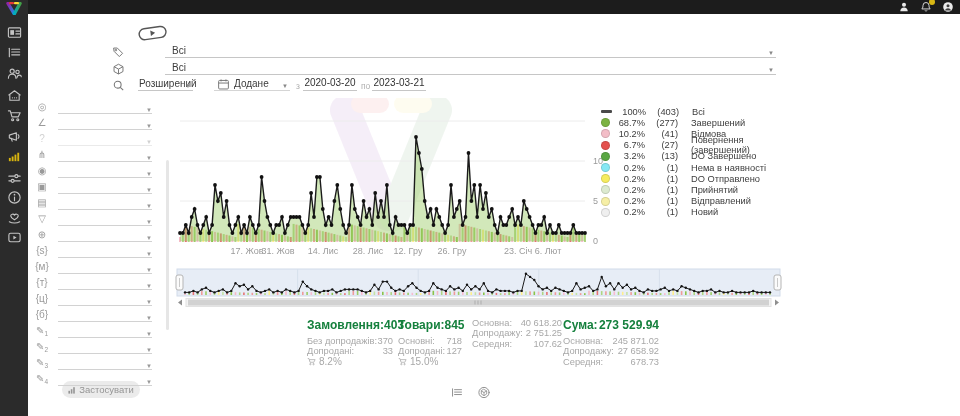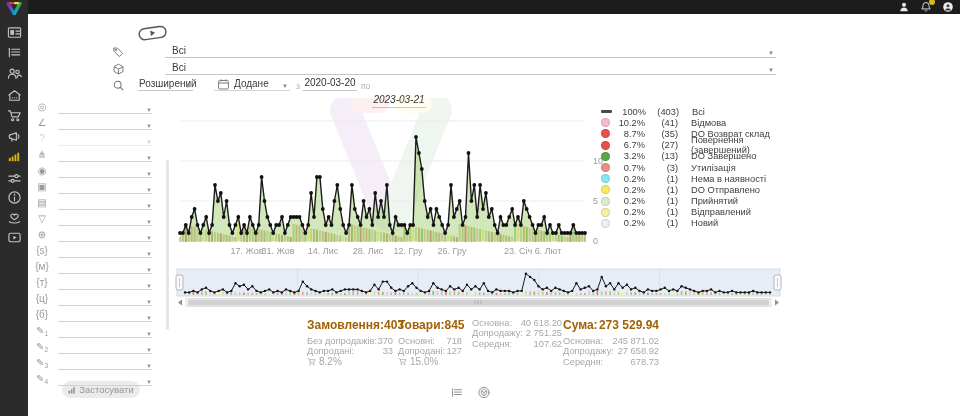--- a/index.html
+++ b/index.html
@@ -41,21 +41,21 @@
   #navSvg{position:absolute;left:175px;top:268px;}
   
   .legend{position:absolute;left:601px;top:106px;width:182px;}
   .lrow{display:flex;align-items:center;height:11.2px;font-size:9.3px;color:#3d3d3d;cursor:pointer;}
   .lrow .sw{width:9px;height:9px;border-radius:50%;margin-right:5px;flex:0 0 auto;border:1px solid rgba(0,0,0,.13);box-sizing:border-box;}
   .lrow .swline{width:11px;height:2.5px;border-radius:1px;margin-right:4px;flex:0 0 auto;}
   .lrow .pct{width:30px;text-align:right;margin-right:5px;flex:0 0 auto;}
   .lrow .cnt{width:28px;text-align:right;margin-right:13px;flex:0 0 auto;}
   
   .stat-col{position:absolute;top:318px;}
-  .stat-title{display:flex;justify-content:space-between;font-size:12px;font-weight:bold;color:#a16207;margin-bottom:4px;}
+  .stat-title{display:flex;justify-content:space-between;font-size:12px;font-weight:bold;color:#15803d;margin-bottom:4px;}
   .stat-row{display:flex;justify-content:space-between;font-size:9.3px;color:#a8a8a8;line-height:10.3px;}
   .stat-pct{display:flex;align-items:center;gap:3px;font-size:10px;color:#a8a8a8;line-height:10.3px;}
   .stat-pct svg{width:9px;height:9px;}
   
   .fbtn{position:absolute;top:385px;width:16px;height:14px;color:#8f8f8f;cursor:pointer;}
   .fbtn svg{width:14px;height:13px;}
 </style>
 </head>
 <body>
 
@@ -240,21 +240,21 @@
     </span>
     <div class="uline" style="left:214px;top:77px;width:76px;height:13px;border-bottom-color:#d5d5d5;">
       <span style="position:absolute;left:20px;bottom:1px;margin-top:8px;">Додане</span>
       <span class="caret">▼</span>
     </div>
     <span class="lbl-sm" style="left:296px;top:81px;">з</span>
     <div class="dateval" style="left:303px;top:77px;width:54px;height:13px;">
       <span>2020-03-20</span>
     </div>
     <span class="lbl-sm" style="left:361px;top:81px;">по</span>
-    <div class="dateval" style="left:372px;top:94px;width:54px;height:13px;font-style:italic;">
+    <div class="dateval" style="left:372px;top:77px;width:54px;height:13px;">
       <span>2023-03-21</span>
     </div>
   </div>
 
   <div id="fpanel">
     <div class="panel-scroll"></div>
     <button class="apply">
       <svg viewBox="0 0 10 10">
           <g fill="#959595">
         <rect x="0.5" y="6" width="2" height="3.5"></rect>
@@ -986,48 +986,42 @@
     </svg>
 
   <div class="legend" id="legend">
       <div class="lrow">
         <span class="swline" style="background:#4a4a4a"></span>
         <span class="pct">100%</span>
         <span class="cnt">(403)</span>
         <span>Всі</span>
       </div>
       <div class="lrow">
+        <span class="sw" style="background:#7cb342"></span>
+        <span class="pct">68.7%</span>
+        <span class="cnt">(277)</span>
+        <span>Завершений</span>
+      </div>
+      <div class="lrow">
         <span class="sw" style="background:#f3bdc7"></span>
         <span class="pct">10.2%</span>
         <span class="cnt">(41)</span>
         <span>Відмова</span>
-      </div>
-      <div class="lrow">
-        <span class="sw" style="background:#e4514e"></span>
-        <span class="pct">8.7%</span>
-        <span class="cnt">(35)</span>
-        <span>DO Возврат склад</span>
       </div>
       <div class="lrow">
         <span class="sw" style="background:#e4514e"></span>
         <span class="pct">6.7%</span>
         <span class="cnt">(27)</span>
         <span>Повернення (завершений)</span>
       </div>
       <div class="lrow">
         <span class="sw" style="background:#5aa744"></span>
         <span class="pct">3.2%</span>
         <span class="cnt">(13)</span>
         <span>DO Завершено</span>
-      </div>
-      <div class="lrow">
-        <span class="sw" style="background:#e98f88"></span>
-        <span class="pct">0.7%</span>
-        <span class="cnt">(3)</span>
-        <span>Утилізація</span>
       </div>
       <div class="lrow">
         <span class="sw" style="background:#86e8f4"></span>
         <span class="pct">0.2%</span>
         <span class="cnt">(1)</span>
         <span>Нема в наявності</span>
       </div>
       <div class="lrow">
         <span class="sw" style="background:#f6ec5f"></span>
         <span class="pct">0.2%</span>

